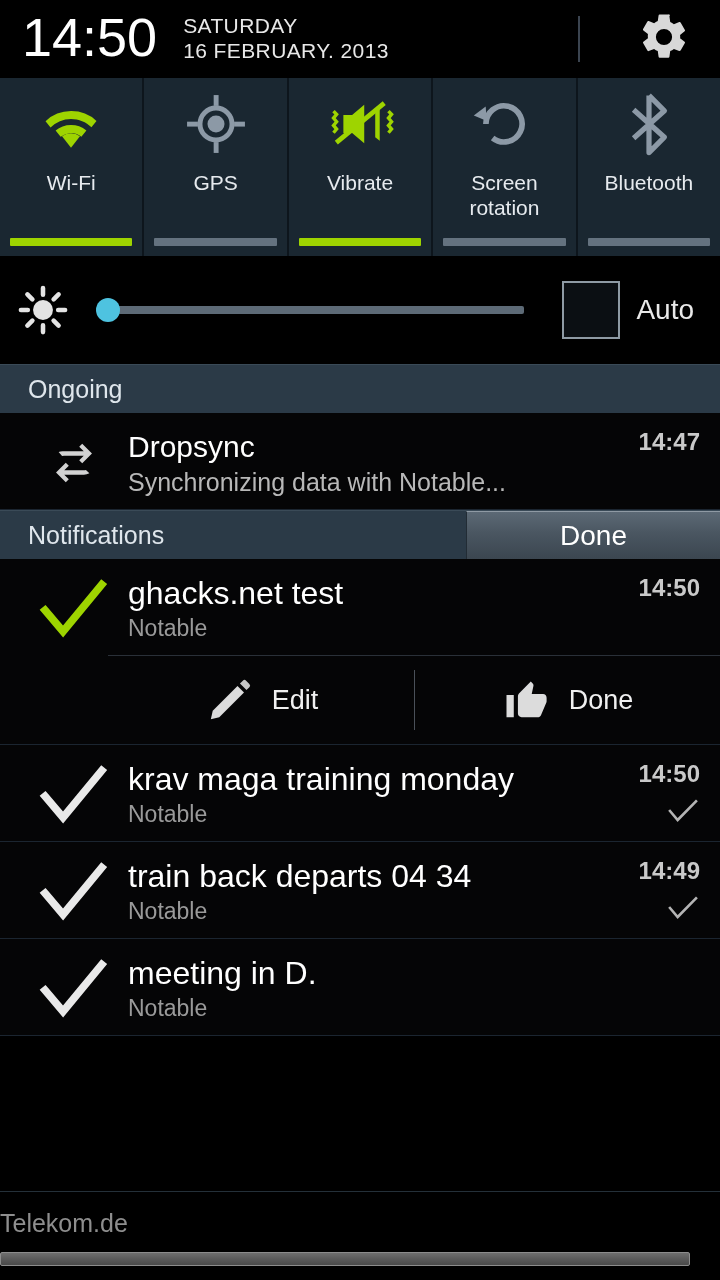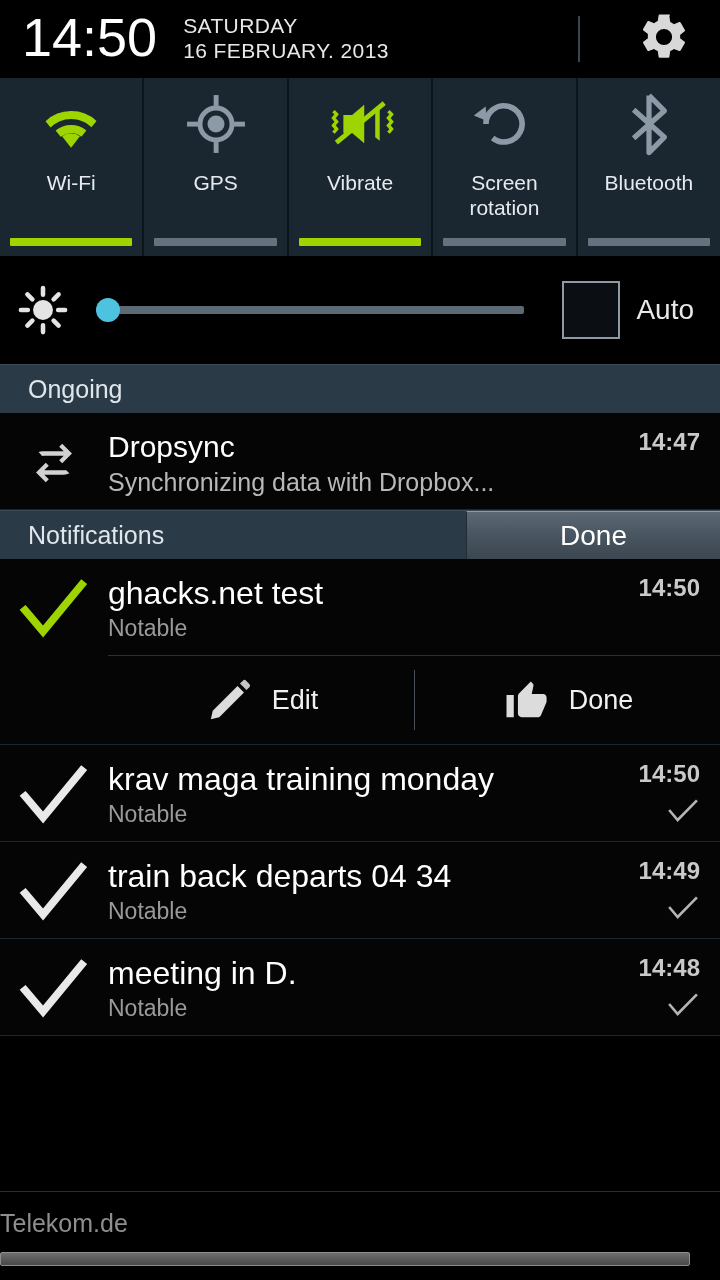--- a/index.html
+++ b/index.html
@@ -220,20 +220,21 @@
     background: #050506;
     border-bottom: 1px solid #1b2530;
     display: flex;
     flex-direction: column;
     flex: 0 0 auto;
   }
   .notif-main {
     display: flex;
     align-items: flex-start;
     padding: 14px 0 12px 0;
+    margin-left: 20px;
   }
   .notif-icon {
     width: 108px;
     flex: 0 0 108px;
     display: flex;
     align-items: center;
     justify-content: center;
     padding-top: 6px;
   }
   .notif-body {
@@ -450,21 +451,21 @@
   <div class="notif ongoing-notif">
     <div class="notif-main">
       <div class="notif-icon">
         <svg width="52" height="52" viewBox="0 0 24 24">
           <path fill="#d2d2d2" d="M7.4 6.6h9.1l-2.1-2.1 1.4-1.4 4.5 4.5-4.5 4.5-1.4-1.4 2.1-2.1H7.4a3 3 0 0 0-.9.14L4.9 6.9a5 5 0 0 1 2.5-.3z"></path>
           <path fill="#d2d2d2" d="M16.6 17.4H7.5l2.1 2.1-1.4 1.4L3.7 16.4l4.5-4.5 1.4 1.4-2.1 2.1h9.1c.32 0 .62-.05.9-.14l1.6 1.44a5 5 0 0 1-2.5.7z"></path>
         </svg>
       </div>
       <div class="notif-body">
         <div class="notif-title">Dropsync</div>
-        <div class="notif-sub">Synchronizing data with Dropbox...</div>
+        <div class="notif-sub">Synchronizing data with Notable...</div>
       </div>
       <div class="notif-right">
         <div class="notif-time">14:47</div>
       </div>
     </div>
   </div>
 
   <div class="sec-header">
     <div class="sec-title">Notifications</div>
     <div class="clear-btn">
@@ -559,28 +560,20 @@
       <div class="notif-main">
         <div class="notif-icon">
           <svg width="72" height="62" viewBox="0 0 24 21">
             <path fill="none" stroke="#e9e9e9" stroke-width="2.6" stroke-linecap="square" d="M2.2 10.6l6.1 7.2L21.4 1.9"></path>
           </svg>
         </div>
         <div class="notif-body">
           <div class="notif-title">meeting in D.</div>
           <div class="notif-sub">Notable</div>
         </div>
-        <div class="notif-right">
-          <div class="notif-time">14:48</div>
-          <div class="notif-check-sm">
-            <svg width="34" height="26" viewBox="0 0 24 19">
-              <path fill="none" stroke="#b4b4b4" stroke-width="1.9" stroke-linecap="square" d="M2.5 9.5l5.6 6.6L21.5 2.4"></path>
-            </svg>
-          </div>
-        </div>
       </div>
     </div>
 
   </div>
 
   <div class="footer">
     <div class="carrier">Telekom.de</div>
     <div class="drag-handle"></div>
   </div>
 

